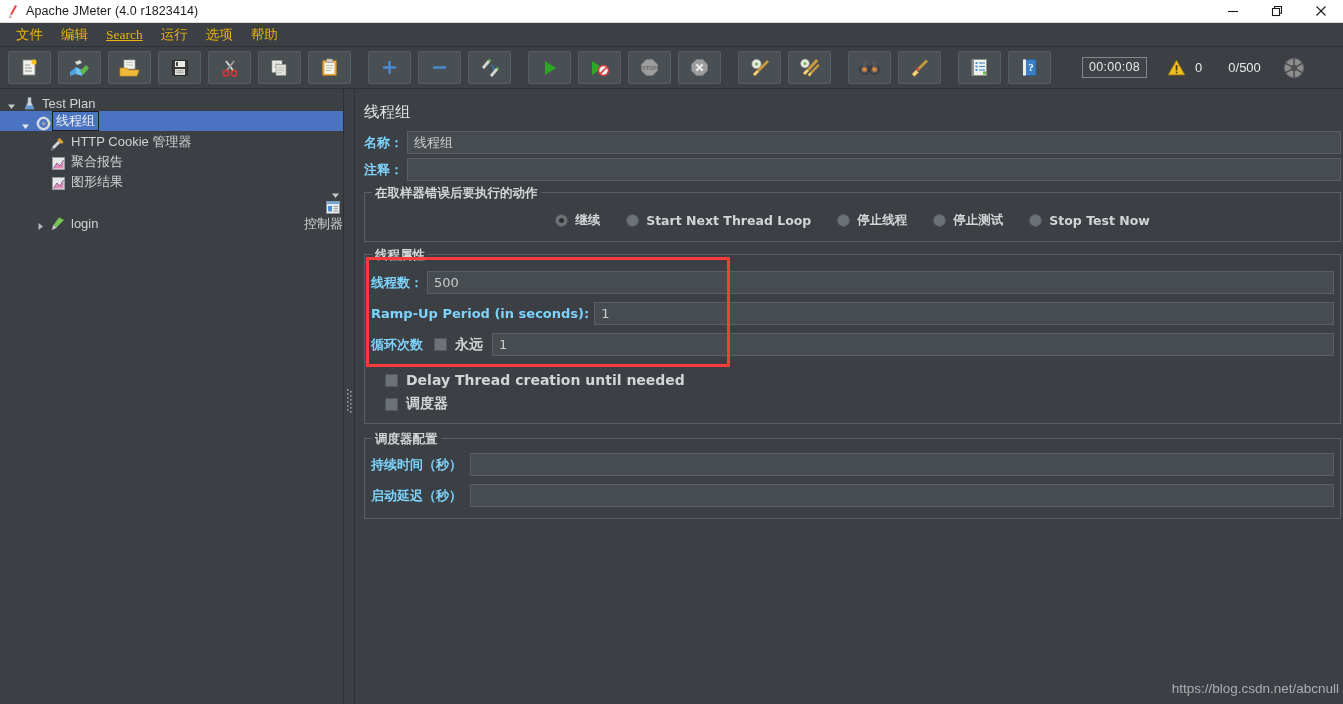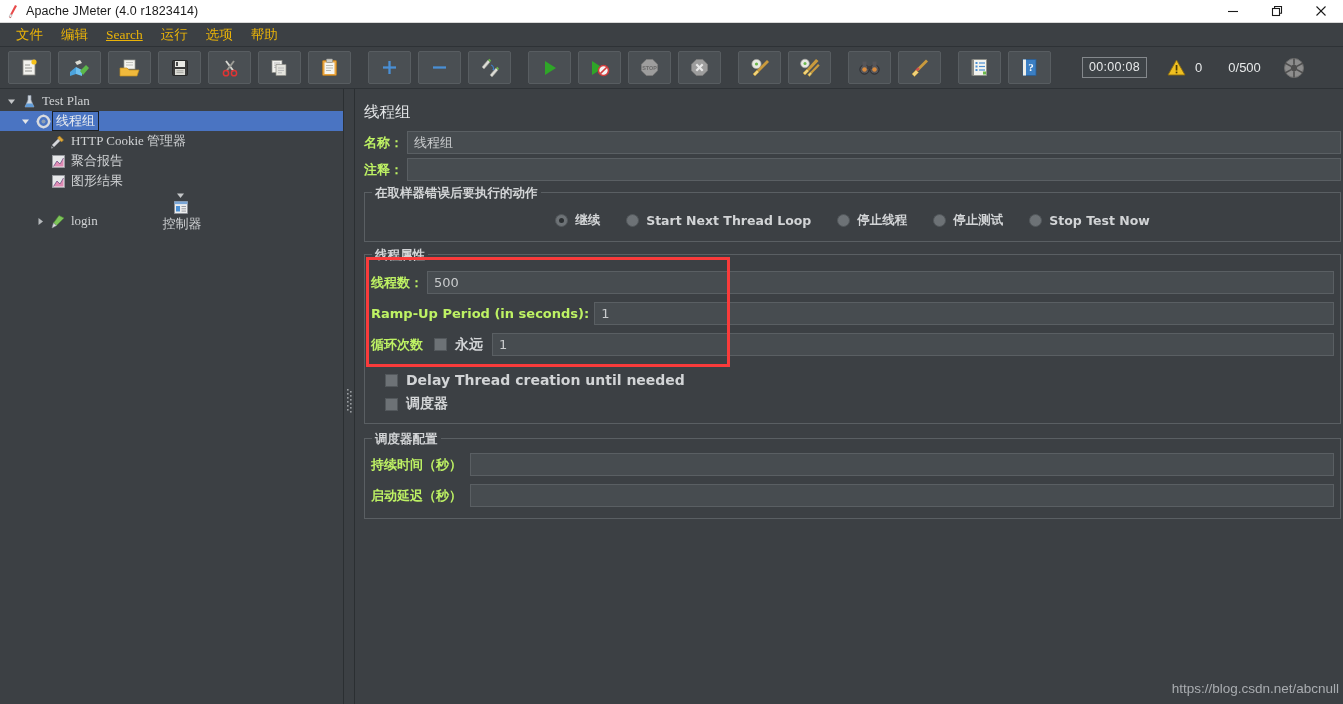--- a/index.html
+++ b/index.html
@@ -102,26 +102,26 @@
     background: #3c4044;
   }
   .tree-panel {
     position: absolute; left: 0; top: 0; width: 344px; height: 615px;
     background: #3c4044;
     border-right: 1px solid #2b2f32;
     overflow: hidden;
   }
   .tree-inner { padding-top: 2px; }
   .tnode {
-    display: flex; align-items: center;
+    display: flex; align-items: flex-end;
     height: 20px;
     white-space: nowrap;
     color: #d0d2d4;
     font-size: 13px;
-    font-family: Liberation Serif, serif;
+    font-family: Liberation Sans, sans-serif;
   }
   .tnode.selected {
     background: #4a74c2;
   }
   .tnode.selected .tlabel {
     color: #e9ecef;
     border: 1px solid #1b1f24;
     padding: 0px 3px;
     margin-left: -1px;
   }
@@ -151,21 +151,21 @@
     color: #e3e5e7;
     font-size: 15.5px;
     font-family: "DejaVu Sans", sans-serif;
     padding: 13px 0 6px 8px;
   }
   .row {
     display: flex; align-items: center;
     height: 27px;
   }
   .rlabel {
-    color: #bef264;
+    color: #7dd3fc;
     font-size: 13px;
     font-family: "DejaVu Sans", sans-serif;
     font-weight: bold;
     padding-left: 8px;
     white-space: nowrap;
     flex: 0 0 auto;
   }
   .field {
     background: #474c50;
     border: 1px solid #5a5f63;

